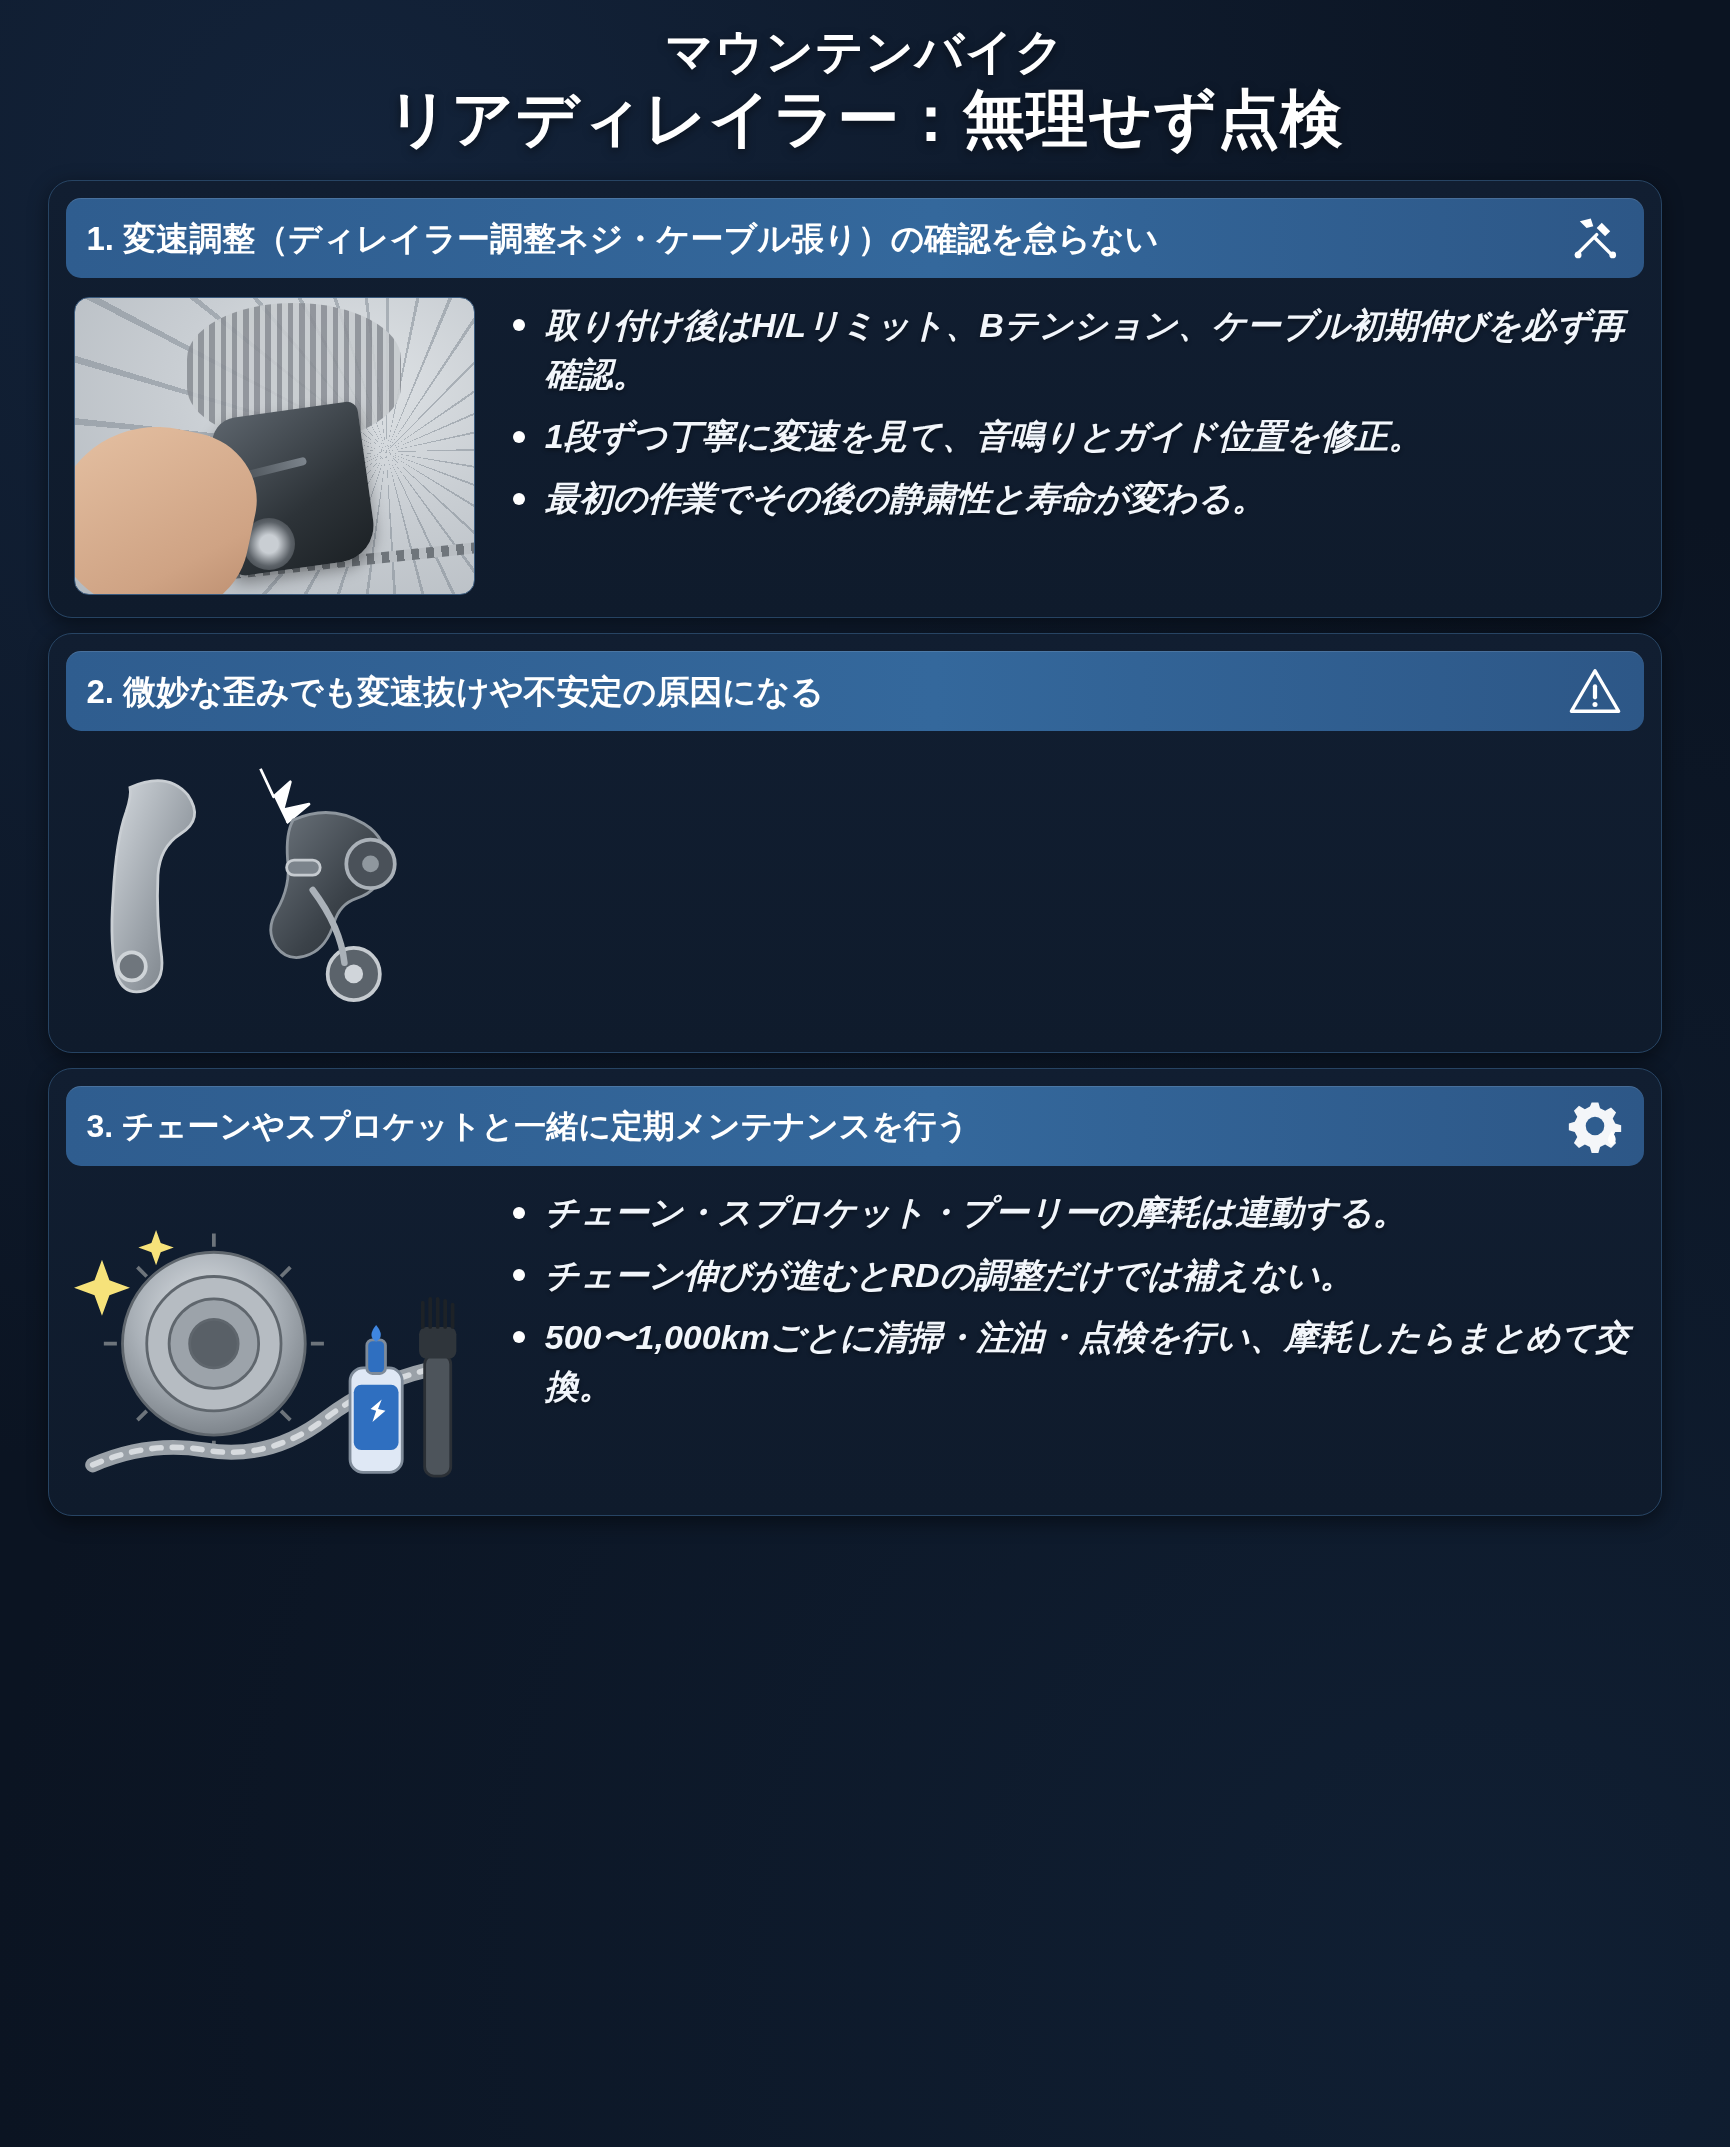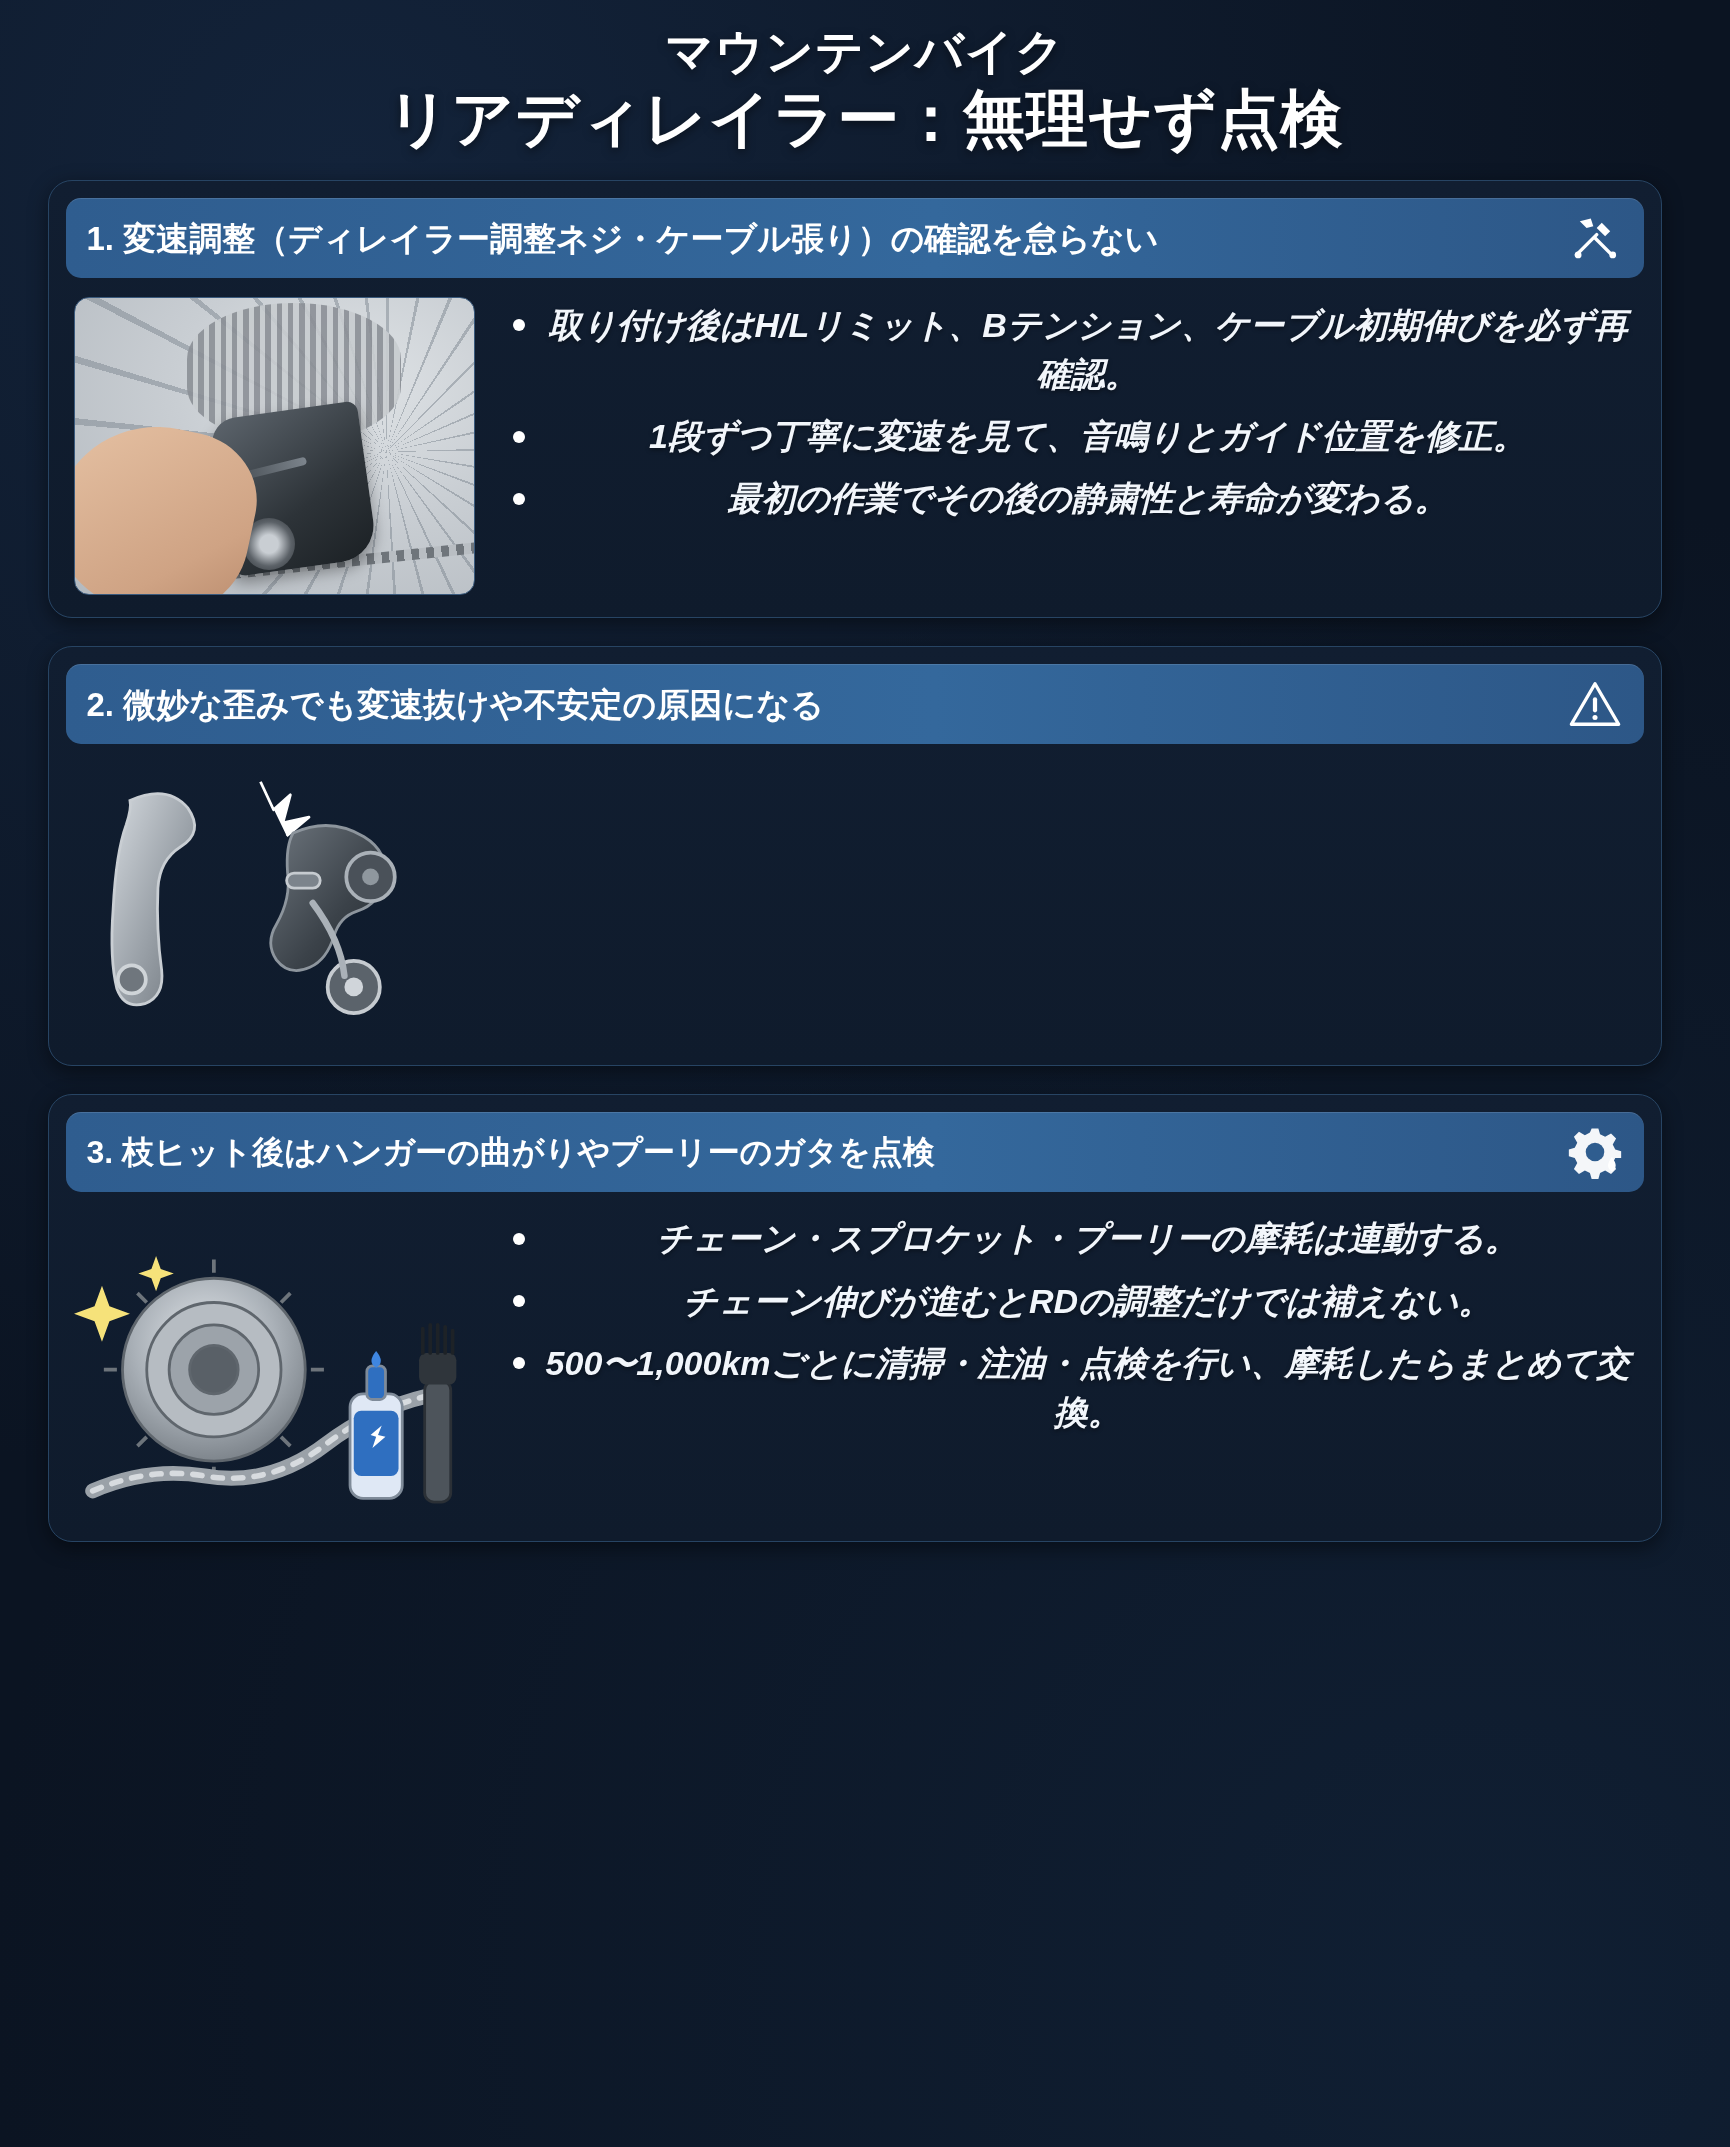--- a/index.html
+++ b/index.html
@@ -30,22 +30,21 @@
     text-shadow: 0 2.8px 9.3px rgba(0,0,0,0.5);
   }
   .title-line1 { font-size: 48px; line-height: 1.18; }
   .title-line2 { font-size: 62px; line-height: 1.22; }
 
   
   .cards {
     padding: 24px 68px 28px 48px;
     display: flex;
     flex-direction: column;
-    gap: 28px;
-    text-align: center;
+    gap: 15px;
   }
   .card {
     background: linear-gradient(180deg, #111e31 0%, #0f1b2c 100%);
     border: 1.9px solid #2b4straight;
     border: 1.9px solid #274463;
     border-radius: 24px;
     padding: 17px 17px 18.6px 17px;
     box-shadow: 0 5.6px 20.5px rgba(0,0,0,0.45);
   }
   .card-header {
@@ -279,21 +278,21 @@
           <rect x="228" y="118" width="36" height="16" rx="8" fill="#7c848c" stroke="#c6cbd0" stroke-width="3"></rect>
         </svg>
       </div>
     </div>
   </div>
 
   <div class="card card3">
     <div class="card-header">
       <div class="card-header-text">
         <span>3.</span>
-        <span>枝ヒット後はハンガーの曲がりやプーリーのガタを点検</span>
+        <span>チェーンやスプロケットと一緒に定期メンテナンスを行う</span>
       </div>
       <div class="header-icon">
         <svg viewBox="0 0 64 64" width="54" height="54" aria-hidden="true">
           <g fill="#ffffff">
             <path d="M28 4 h8 l2 7 6 3 7-4 6 6 -4 7 3 6 7 2 v8 h-7l-3 6 4 7 -6 6 -7-4 -6 3 -2 7h-8l-2-7 -6-3 -7 4 -6-6 4-7 -3-6 -7-2v-8l7-2 3-6 -4-7 6-6 7 4 6-3z" opacity="0.95"></path>
           </g>
           <circle cx="32" cy="32" r="11" fill="#2f5d8f"></circle>
           <path d="M52 38 q9 12 0 17 q-9 -5 0 -17z" fill="#ffffff"></path>
         </svg>
       </div>

